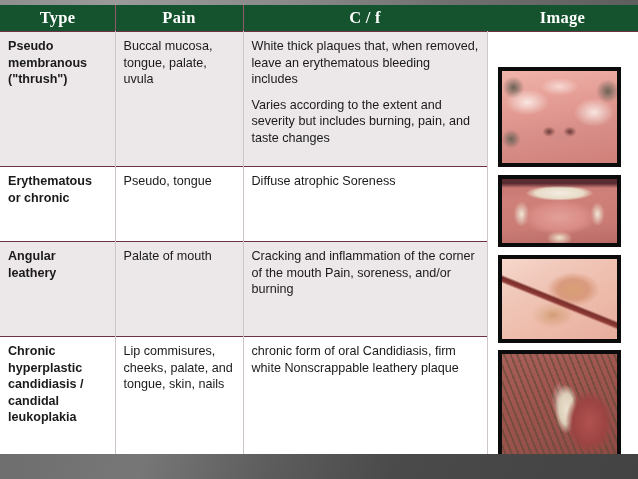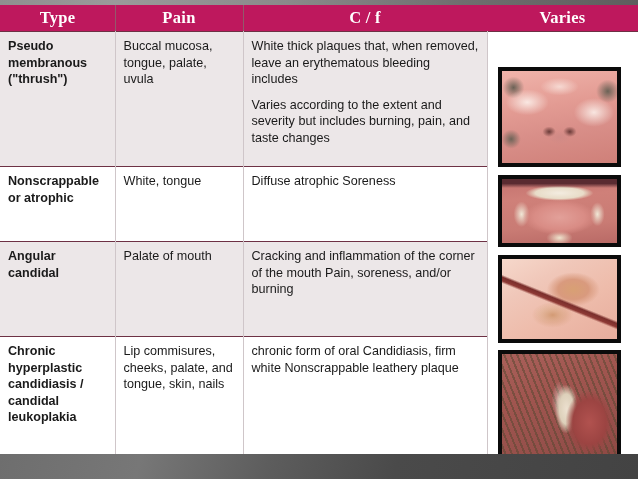--- a/index.html
+++ b/index.html
@@ -35,21 +35,21 @@
   }
   table.ctable {
     position: absolute;
     left: 0;
     top: 5px;
     width: 638px;
     border-collapse: collapse;
     table-layout: fixed;
   }
   table.ctable thead th {
-    background: #be185d;
+    background: #14532d;
     color: #ffffff;
     font-family: "Liberation Serif", serif;
     font-size: 16.5px;
     font-weight: bold;
     height: 26px;
     padding: 0;
     text-align: center;
     vertical-align: middle;
     border: none;
     letter-spacing: .3px;
@@ -151,21 +151,21 @@
       <col style="width:115px">
       <col style="width:128px">
       <col style="width:244px">
       <col style="width:151px">
     </colgroup>
     <thead>
       <tr>
         <th>Type</th>
         <th class="div-l">Pain</th>
         <th class="div-l">C / f</th>
-        <th>Varies</th>
+        <th>Image</th>
       </tr>
     </thead>
     <tbody>
 
       <tr class="alt">
         <td class="type-cell" style="height:120px">Pseudo membranous ("thrush")</td>
         <td class="site-cell">Buccal mucosa, tongue, palate, uvula</td>
         <td class="cf-cell">
           <p>White thick plaques that, when removed, leave an erythematous bleeding includes</p>
           <p>Varies according to the extent and severity but includes burning, pain, and taste changes</p>
@@ -180,29 +180,29 @@
           <div class="photo" id="photo3">
               <div class="inner"></div>
             </div>
           <div class="photo" id="photo4">
               <div class="inner"></div>
             </div>
         </td>
       </tr>
 
       <tr class="plain">
-        <td class="type-cell" style="height:60px">Nonscrappable or atrophic</td>
-        <td class="site-cell">White, tongue</td>
+        <td class="type-cell" style="height:60px">Erythematous or chronic</td>
+        <td class="site-cell">Pseudo, tongue</td>
         <td class="cf-cell">
           <p>Diffuse atrophic Soreness</p>
         </td>
       </tr>
 
       <tr class="alt">
-        <td class="type-cell" style="height:80px">Angular candidal</td>
+        <td class="type-cell" style="height:80px">Angular leathery</td>
         <td class="site-cell">Palate of mouth</td>
         <td class="cf-cell">
           <p>Cracking and inflammation of the corner of the mouth Pain, soreness, and/or burning</p>
         </td>
       </tr>
 
       <tr class="plain">
         <td class="type-cell" style="height:148px">Chronic hyperplastic candidiasis / candidal leukoplakia</td>
         <td class="site-cell">Lip commisures, cheeks, palate, and tongue, skin, nails</td>
         <td class="cf-cell">

